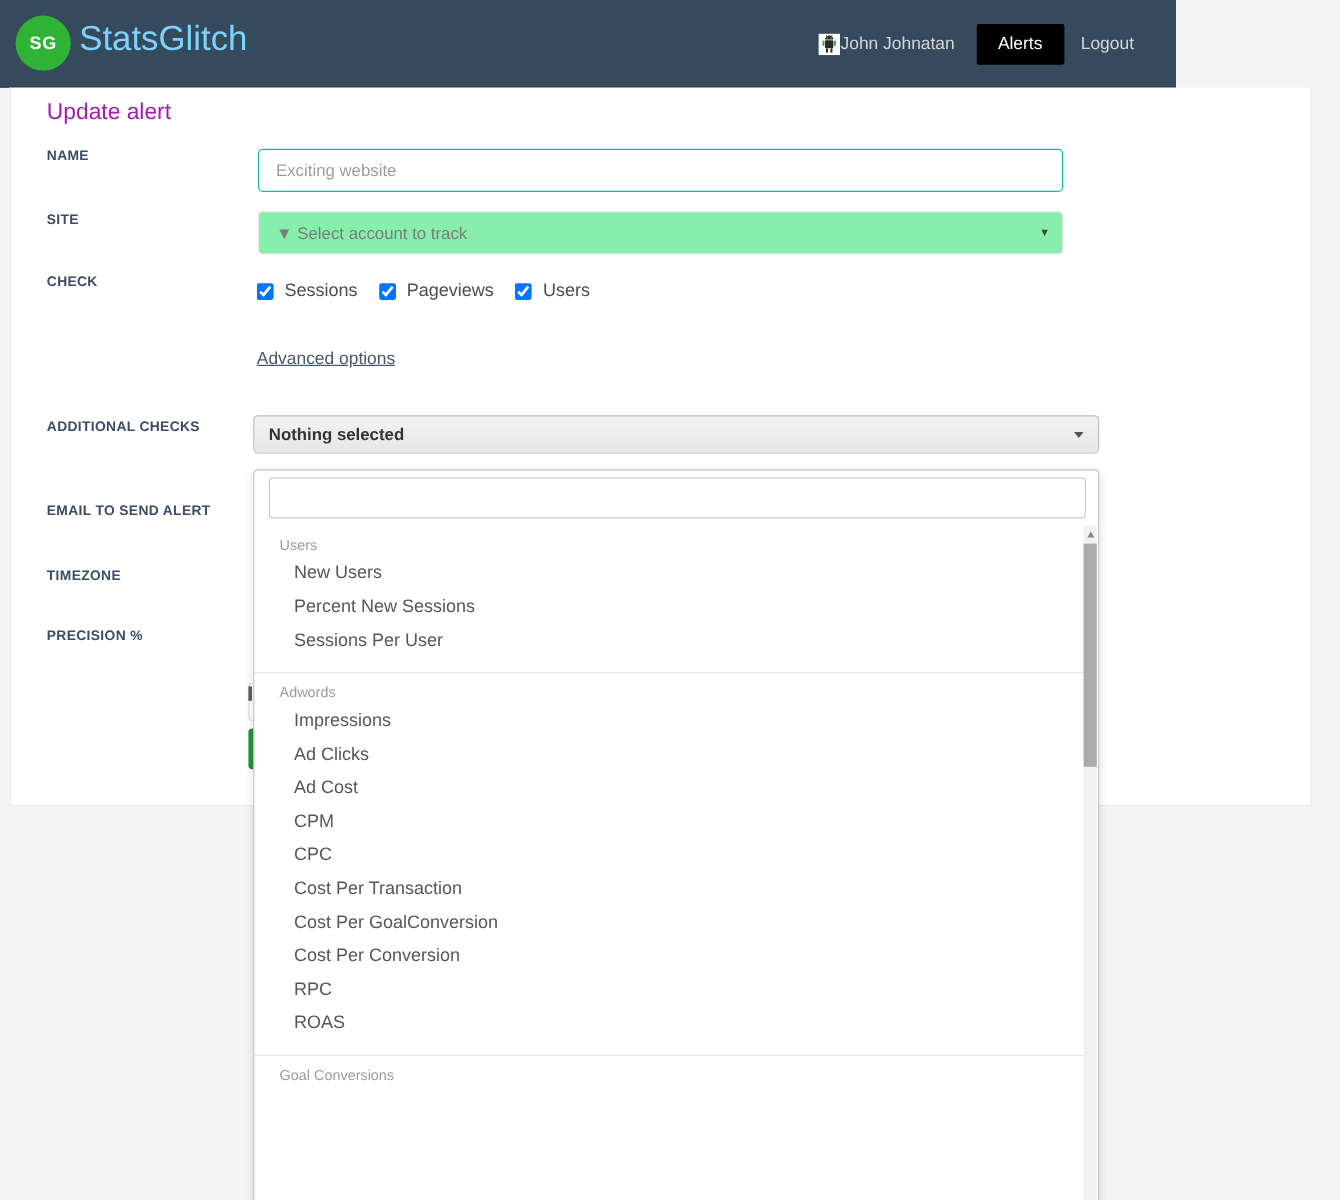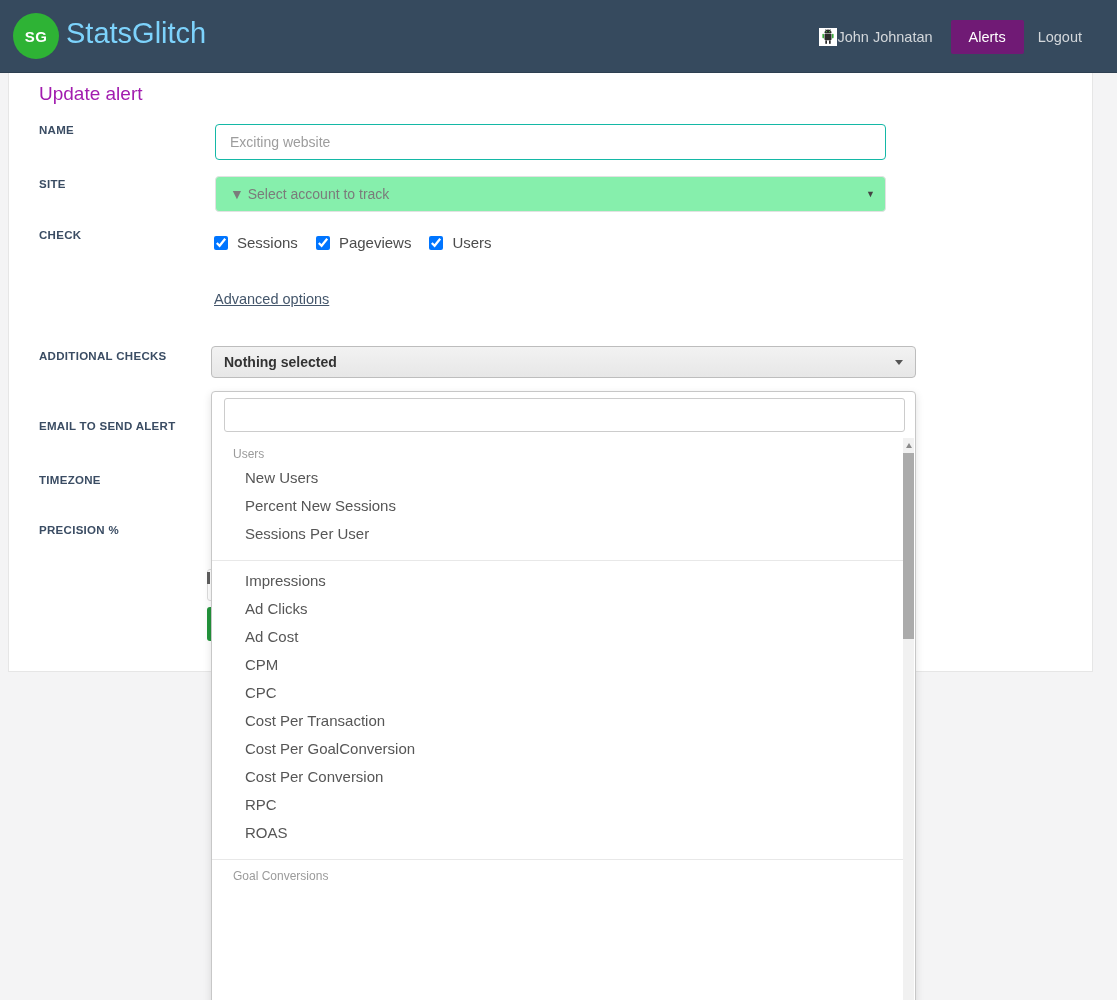--- a/index.html
+++ b/index.html
@@ -4,40 +4,40 @@
 <style>
   html,body{margin:0;padding:0;}
   body{
     width:1117px;height:1000px;position:relative;overflow:hidden;
     background:#f4f4f5;
     font-family:"Liberation Sans", sans-serif;
     -webkit-font-smoothing:antialiased;
   }
   
   .header{
-    position:absolute;left:0;top:0;width:1117px;height:73px;
+    position:absolute;left:0;top:0;width:980px;height:73px;
     background:#364a5e;border-bottom:1px solid #2d3f51;box-sizing:border-box;
   }
   .logo{
     position:absolute;left:13px;top:13px;width:46px;height:46px;border-radius:50%;
     background:#2eb335;color:#fff;font-weight:bold;font-size:15px;
     display:flex;align-items:center;justify-content:center;letter-spacing:.5px;
   }
   .app-title{
     position:absolute;left:66px;top:17px;color:#7dd3fc;font-size:29px;font-weight:500;
   }
   .hdr-right{
     position:absolute;right:21px;top:0;height:73px;display:flex;align-items:center;
   }
   .avatar{width:18px;height:18px;display:block;}
   .user-name{color:#d3d7db;font-size:14.5px;margin-right:18px;}
   .nav-btn{
     color:#fff;font-size:14.5px;padding:9px 18px;border-radius:2px;cursor:pointer;
   }
-  .nav-btn.active{background:#701a75;}
+  .nav-btn.active{background:#000000;}
   .nav-link{color:#d3d7db;font-size:14.5px;padding:9px 14px;cursor:pointer;}
   
   .card{
     position:absolute;left:8px;top:73px;width:1085px;height:599px;
     background:#fff;border:1px solid #e6e6e6;border-top:none;box-sizing:border-box;
   }
   .page-title{position:absolute;left:39px;top:83px;font-size:19px;color:#a21caf;}
   .f-label{
     position:absolute;left:39px;font-size:11.5px;font-weight:bold;color:#3a4c63;
     letter-spacing:.3px;
@@ -179,20 +179,21 @@
 <div class="dd-panel">
   <input class="dd-search" type="text" value="" style="">
   <div class="dd-list" id="dd-list">
       <div class="dd-group">
         <div class="dd-group-label">Users</div>
         <div class="dd-item">New Users</div>
         <div class="dd-item">Percent New Sessions</div>
         <div class="dd-item">Sessions Per User</div>
       </div>
       <div class="dd-group">
+        <div class="dd-group-label">Adwords</div>
         <div class="dd-item">Impressions</div>
         <div class="dd-item">Ad Clicks</div>
         <div class="dd-item">Ad Cost</div>
         <div class="dd-item">CPM</div>
         <div class="dd-item">CPC</div>
         <div class="dd-item">Cost Per Transaction</div>
         <div class="dd-item">Cost Per GoalConversion</div>
         <div class="dd-item">Cost Per Conversion</div>
         <div class="dd-item">RPC</div>
         <div class="dd-item">ROAS</div>

